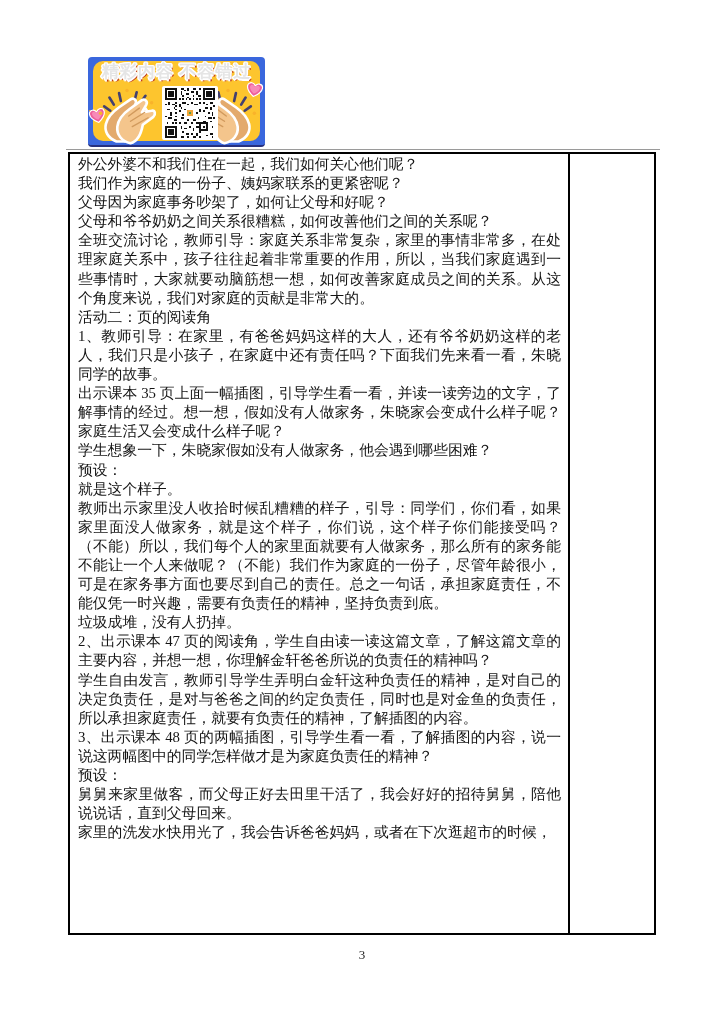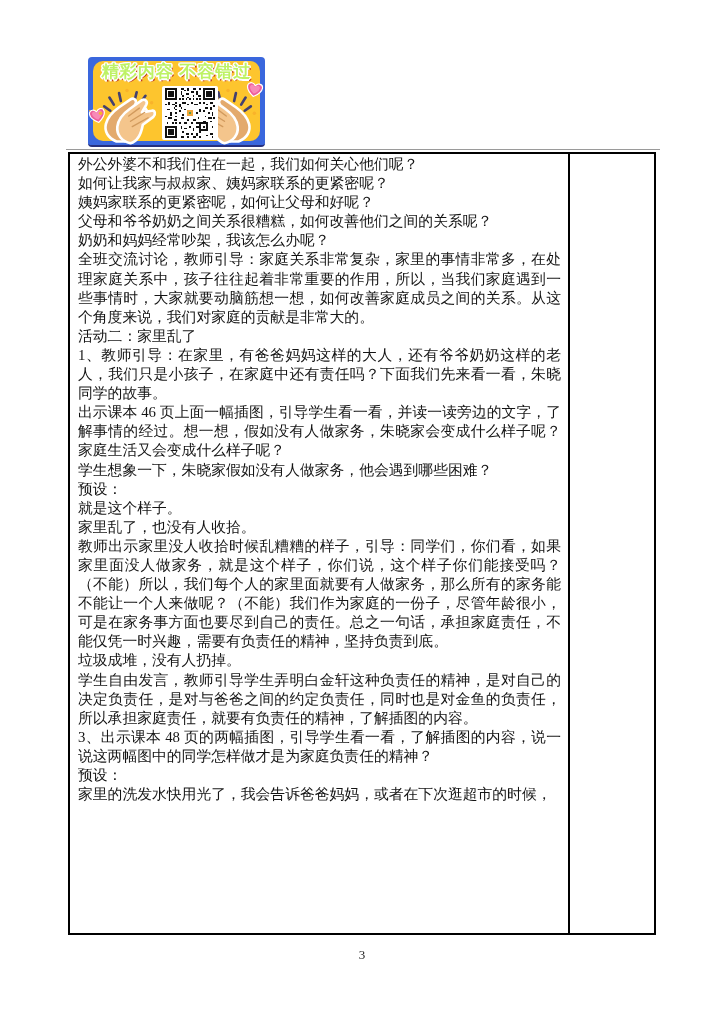--- a/index.html
+++ b/index.html
@@ -20,21 +20,21 @@
   }
   .banner-panel{
     position:absolute;left:5px;top:4px;right:5px;bottom:4px;
     background:#fdc52e;border-radius:10px;
   }
   .banner-title{
     position:absolute;left:0;top:3px;width:100%;
     text-align:center;
     font-family:"Liberation Sans","DejaVu Sans",sans-serif;
     font-weight:bold;font-size:17px;letter-spacing:1px;
-    color:#bef264;
+    color:#e5e5e5;
     text-shadow:
       -1.5px 0 0 #fff, 1.5px 0 0 #fff, 0 -1.5px 0 #fff, 0 1.5px 0 #fff,
       -1px -1px 0 #fff, 1px -1px 0 #fff, -1px 1px 0 #fff, 1.5px 1.5px 0 #c23a1e;
     white-space:nowrap;
   }
   .qr{
     position:absolute;left:74px;top:29px;width:56px;height:54px;
     background:#fff;padding:2px;border-radius:2px;box-sizing:border-box;
   }
   .qr svg{width:100%;height:100%;display:block;}
@@ -188,35 +188,35 @@
       <rect x="13.8" y="13.8" width="1.4" height="1.4" fill="#4c9e4c"></rect>
     </svg>
   </div>
 </div>
 
 <div class="topline"></div>
 
 <div class="doc-table">
   <div class="cell-main">
     <p>外公外婆不和我们住在一起，我们如何关心他们呢？</p>
-    <p>如何让我家与叔叔家、姨妈家联系的更紧密呢？</p>
-    <p>姨妈家联系的更紧密呢，如何让父母和好呢？</p>
+    <p>我们作为家庭的一份子、姨妈家联系的更紧密呢？</p>
+    <p>父母因为家庭事务吵架了，如何让父母和好呢？</p>
     <p>父母和爷爷奶奶之间关系很糟糕，如何改善他们之间的关系呢？</p>
-    <p>奶奶和妈妈经常吵架，我该怎么办呢？</p>
     <p>全班交流讨论，教师引导：家庭关系非常复杂，家里的事情非常多，在处理家庭关系中，孩子往往起着非常重要的作用，所以，当我们家庭遇到一些事情时，大家就要动脑筋想一想，如何改善家庭成员之间的关系。从这个角度来说，我们对家庭的贡献是非常大的。</p>
-    <p>活动二：家里乱了</p>
+    <p>活动二：页的阅读角</p>
     <p>1、教师引导：在家里，有爸爸妈妈这样的大人，还有爷爷奶奶这样的老人，我们只是小孩子，在家庭中还有责任吗？下面我们先来看一看，朱晓同学的故事。</p>
-    <p>出示课本 46 页上面一幅插图，引导学生看一看，并读一读旁边的文字，了解事情的经过。想一想，假如没有人做家务，朱晓家会变成什么样子呢？家庭生活又会变成什么样子呢？</p>
+    <p>出示课本 35 页上面一幅插图，引导学生看一看，并读一读旁边的文字，了解事情的经过。想一想，假如没有人做家务，朱晓家会变成什么样子呢？家庭生活又会变成什么样子呢？</p>
     <p>学生想象一下，朱晓家假如没有人做家务，他会遇到哪些困难？</p>
     <p>预设：</p>
     <p>就是这个样子。</p>
-    <p>家里乱了，也没有人收拾。</p>
     <p>教师出示家里没人收拾时候乱糟糟的样子，引导：同学们，你们看，如果家里面没人做家务，就是这个样子，你们说，这个样子你们能接受吗？（不能）所以，我们每个人的家里面就要有人做家务，那么所有的家务能不能让一个人来做呢？（不能）我们作为家庭的一份子，尽管年龄很小，可是在家务事方面也要尽到自己的责任。总之一句话，承担家庭责任，不能仅凭一时兴趣，需要有负责任的精神，坚持负责到底。</p>
     <p>垃圾成堆，没有人扔掉。</p>
+    <p>2、出示课本 47 页的阅读角，学生自由读一读这篇文章，了解这篇文章的主要内容，并想一想，你理解金轩爸爸所说的负责任的精神吗？</p>
     <p>学生自由发言，教师引导学生弄明白金轩这种负责任的精神，是对自己的决定负责任，是对与爸爸之间的约定负责任，同时也是对金鱼的负责任，所以承担家庭责任，就要有负责任的精神，了解插图的内容。</p>
     <p>3、出示课本 48 页的两幅插图，引导学生看一看，了解插图的内容，说一说这两幅图中的同学怎样做才是为家庭负责任的精神？</p>
     <p>预设：</p>
+    <p>舅舅来家里做客，而父母正好去田里干活了，我会好好的招待舅舅，陪他说说话，直到父母回来。</p>
     <p>家里的洗发水快用光了，我会告诉爸爸妈妈，或者在下次逛超市的时候，</p>
   </div>
   <div class="cell-side"></div>
 </div>
 
 <div class="pageno">3</div>
 
 </body></html>

